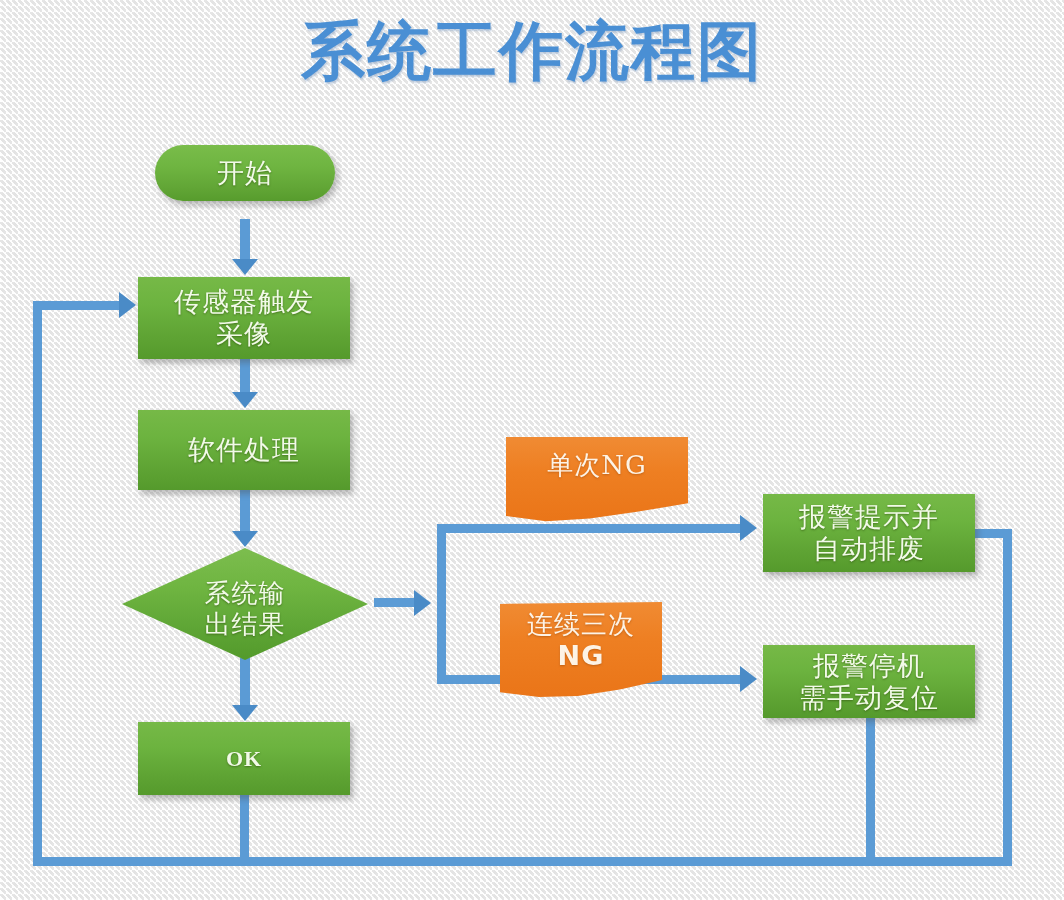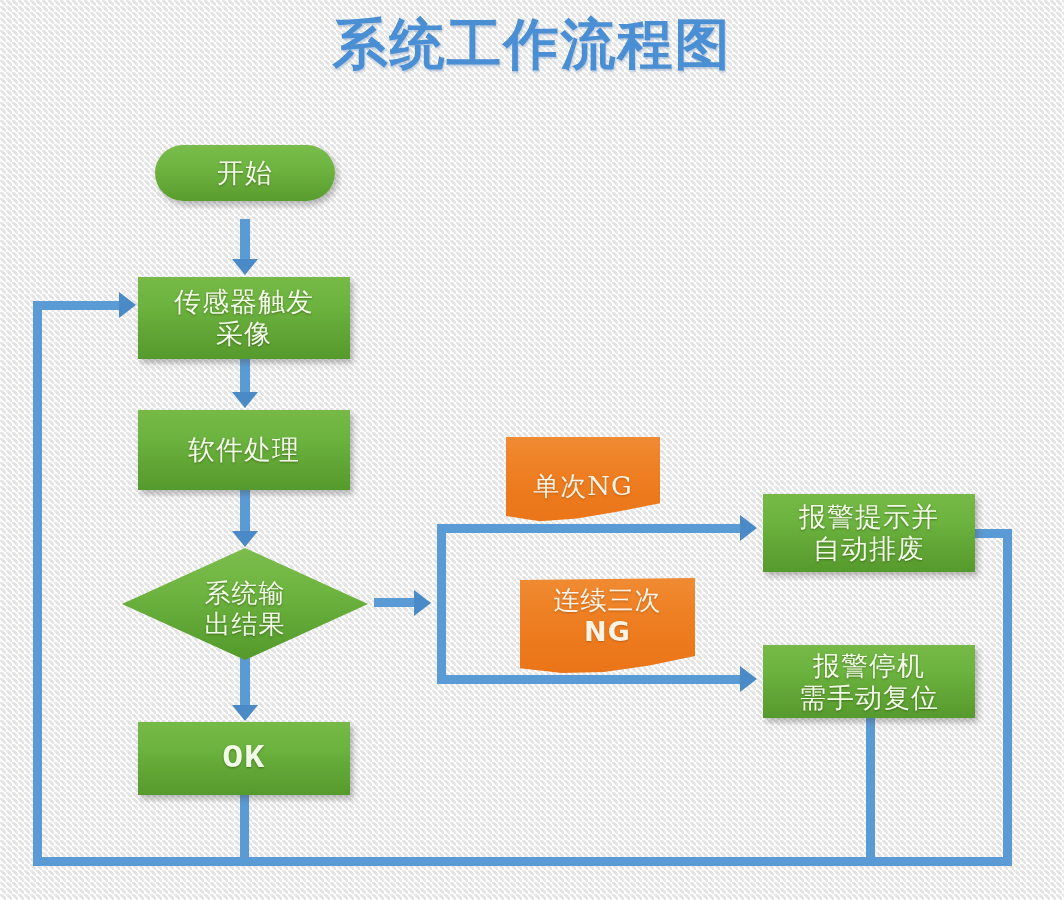--- a/index.html
+++ b/index.html
@@ -32,21 +32,21 @@
   }
 
   
   #title {
     position: absolute;
     left: 0;
     top: 8px;
     width: 1064px;
     text-align: center;
     font-family: "DejaVu Serif", "Liberation Serif", serif;
-    font-size: 55px;
+    font-size: 64px;
     font-weight: bold;
     letter-spacing: 2px;
     color: #4a8fd4;
     text-shadow: 1px 2px 2px rgba(120,150,190,0.45);
     white-space: nowrap;
   }
 
   
   .node {
     position: absolute;
@@ -67,21 +67,21 @@
   .node .lbl { display: block; }
 
   #n-start {
     left: 155px; top: 145px; width: 180px; height: 56px;
     border-radius: 38px;
     background-image: linear-gradient(180deg, #79bc4a 0%, #6fb541 38%, #62a636 75%, #579c2d 100%);
   }
   #n-sensor { left: 138px; top: 277px; width: 212px; height: 82px; }
   #n-software { left: 138px; top: 410px; width: 212px; height: 80px; }
   #n-ok { left: 138px; top: 722px; width: 212px; height: 73px; }
-  #n-ok .lbl { font-family: Liberation Mono, monospace; font-weight: bold; font-size: 34px; }
+  #n-ok .lbl { font-family: Liberation Serif, serif; font-weight: bold; font-size: 22px; }
 
   #n-alarm-reject { left: 763px; top: 494px; width: 212px; height: 78px; }
   #n-alarm-stop   { left: 763px; top: 645px; width: 212px; height: 73px; }
 
   
   #n-decision {
     position: absolute;
     left: 122px; top: 548px;
     width: 246px; height: 112px;
     display: flex; align-items: center; justify-content: center;
@@ -117,32 +117,30 @@
     text-shadow: 0 1px 2px rgba(150,70,10,0.5);
   }
   .banner .banner-bg {
     position: absolute; inset: 0;
     background-image: linear-gradient(180deg, #f08b33 0%, #ee7f22 40%, #ea7518 100%);
     filter: drop-shadow(2px 3px 4px rgba(110,90,70,0.40));
   }
   .banner .lbl { position: relative; }
 
   #b-single {
-    left: 506px; top: 437px; width: 154px; height: 72px;
+    left: 506px; top: 437px; width: 182px; height: 72px;
     padding-top: 13px;
-    align-items: center;
   }
   #b-single .banner-bg {
     clip-path: polygon(0% 0%, 100% 0%, 100% 78%,
                        72% 88%, 46% 96%, 22% 99%, 0% 93%);
   }
   #b-triple {
-    left: 500px; top: 578px; width: 175px; height: 88px;
+    left: 500px; top: 602px; width: 162px; height: 88px;
     padding-top: 7px;
-    margin-left: 20px;
   }
   #b-triple .banner-bg {
     clip-path: polygon(0% 2%, 100% 0%, 100% 82%,
                        74% 92%, 48% 99%, 24% 100%, 0% 95%);
   }
   #b-triple .lbl .ng {
     font-family: "DejaVu Sans", "Liberation Sans", sans-serif;
     font-weight: bold;
     font-size: 27px;
   }

